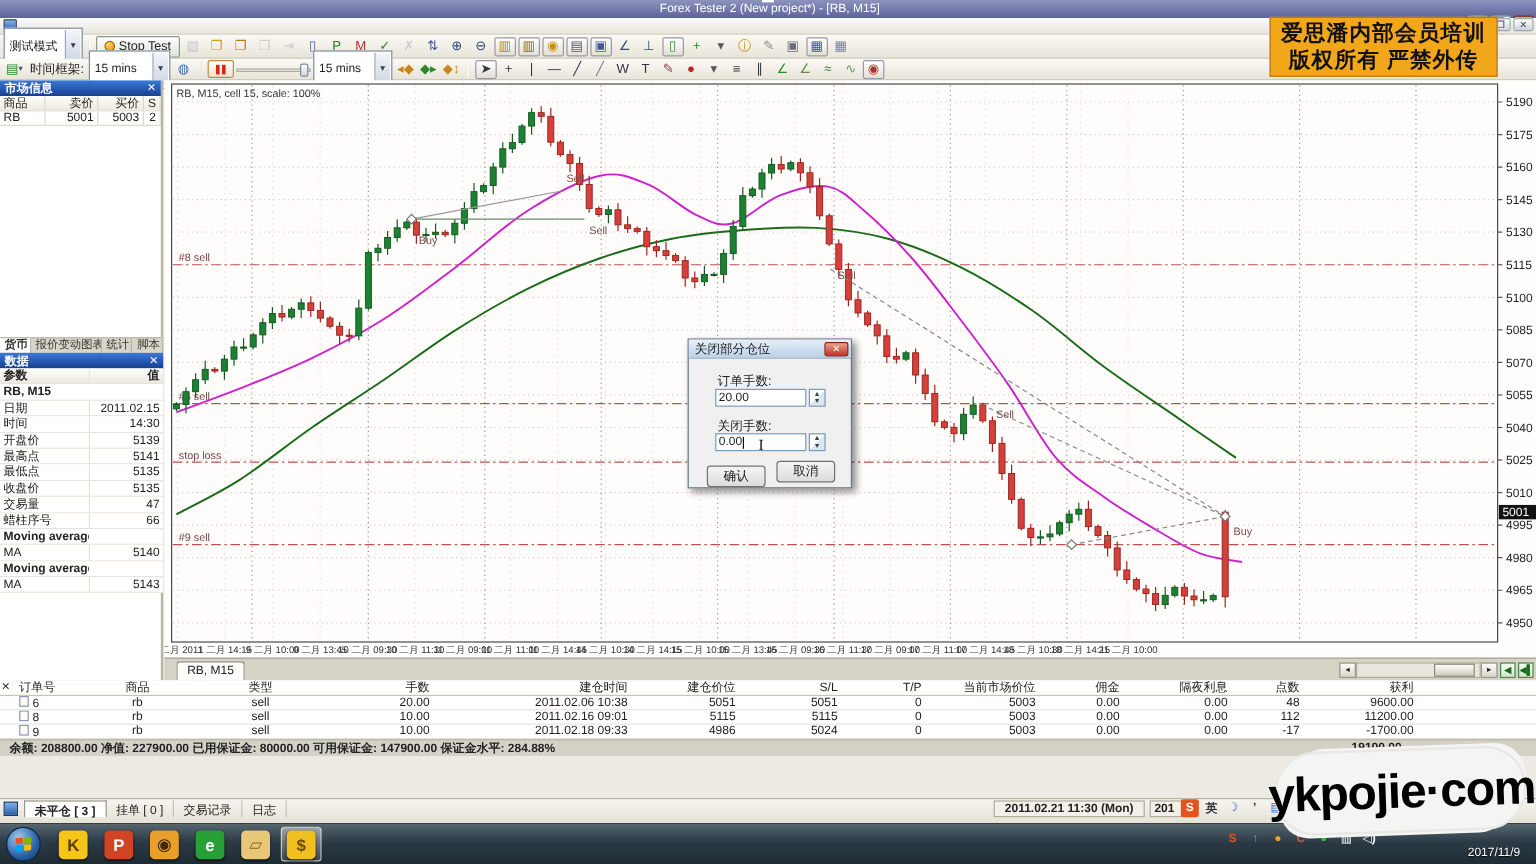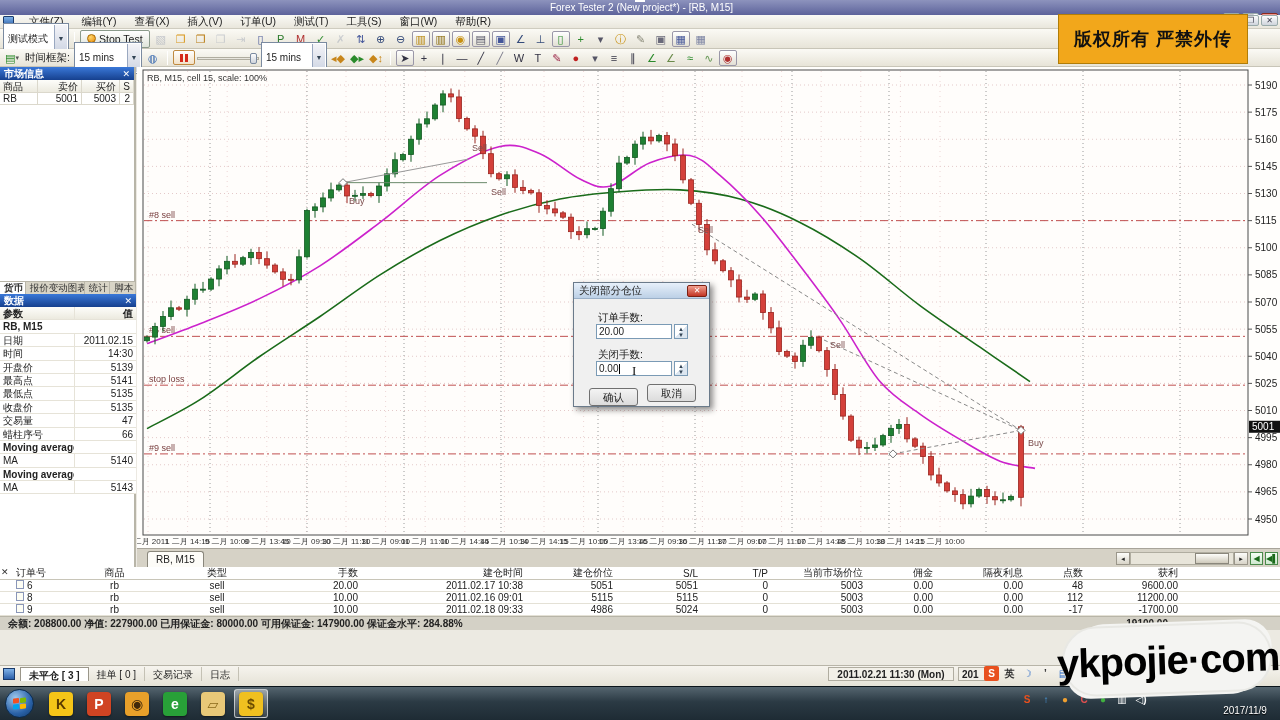--- a/index.html
+++ b/index.html
@@ -161,31 +161,20 @@
     <span>Forex Tester 2  (New project*) - [RB, M15]</span>
     <span style="margin-left:auto;display:flex;padding-right:2px;">
       <span class="winbtn">–</span>
       <span class="winbtn">❐</span>
       <span class="winbtn close">✕</span>
     </span>
   </div>
 
   <div id="menubar" class="abs">
     <span class="appicon2"></span>
-    <span id="menu-items" style="display:flex;">
-        <span class="mi">文件(Z)</span>
-        <span class="mi">编辑(Y)</span>
-        <span class="mi">查看(X)</span>
-        <span class="mi">插入(V)</span>
-        <span class="mi">订单(U)</span>
-        <span class="mi">测试(T)</span>
-        <span class="mi">工具(S)</span>
-        <span class="mi">窗口(W)</span>
-        <span class="mi">帮助(R)</span>
-      </span>
     <span class="mdi-btns">
       <span class="winbtn">❐</span>
       <span class="winbtn">✕</span>
     </span>
   </div>
 
   <div id="toolbar1" class="abs toolbar">
     <span class="combo" style="width:66px;">
       <span>测试模式</span>
       <span class="arr">▼</span>
@@ -774,21 +763,21 @@
         <div style="width: 90px; text-align: right;">隔夜利息</div>
         <div style="width: 60px; text-align: right;">点数</div>
         <div style="width: 95px; text-align: right;">获利</div>
       </div>
     <div id="ord-rows" style="padding-left:0;">
         <div class="ord-row" style="padding-left: 12px;">
           <div style="width: 50px; text-align: left;"><span class="doc-ico"></span>6</div>
           <div style="width: 105px; text-align: center;">rb</div>
           <div style="width: 100px; text-align: center;">sell</div>
           <div style="width: 95px; text-align: right;">20.00</div>
-          <div style="width: 165px; text-align: right;">2011.02.17 10:38</div>
+          <div style="width: 165px; text-align: right;">2011.02.06 10:38</div>
           <div style="width: 90px; text-align: right;">5051</div>
           <div style="width: 85px; text-align: right;">5051</div>
           <div style="width: 70px; text-align: right;">0</div>
           <div style="width: 95px; text-align: right;">5003</div>
           <div style="width: 70px; text-align: right;">0.00</div>
           <div style="width: 90px; text-align: right;">0.00</div>
           <div style="width: 60px; text-align: right;">48</div>
           <div style="width: 95px; text-align: right;">9600.00</div>
         </div>
         <div class="ord-row" style="padding-left: 12px;">
@@ -880,20 +869,21 @@
         <span class="g" style="background: rgb(232, 160, 42); color: rgb(64, 40, 10);">◉</span>
       </span><span class="tb-app" style="left: 158px;">
         <span class="g" style="background: rgb(40, 160, 56); color: rgb(255, 255, 255);">e</span>
       </span><span class="tb-app" style="left: 196px;">
         <span class="g" style="background: rgb(232, 200, 120); color: rgb(138, 106, 26);">▱</span>
       </span><span class="tb-app active" style="left: 234px;">
         <span class="g" style="background: rgb(240, 192, 32); color: rgb(106, 74, 0);">$</span>
       </span></div>
 
   <div id="wm-top" class="abs">
+    <div>爱思潘内部会员培训</div>
     <div>版权所有  严禁外传</div>
   </div>
   <div id="wm-bottom" class="abs">
     <span id="wm-blob"></span>
     <span id="wm-text">ykpojie·com</span>
   </div>
 
 </div>
 
 </body></html>

